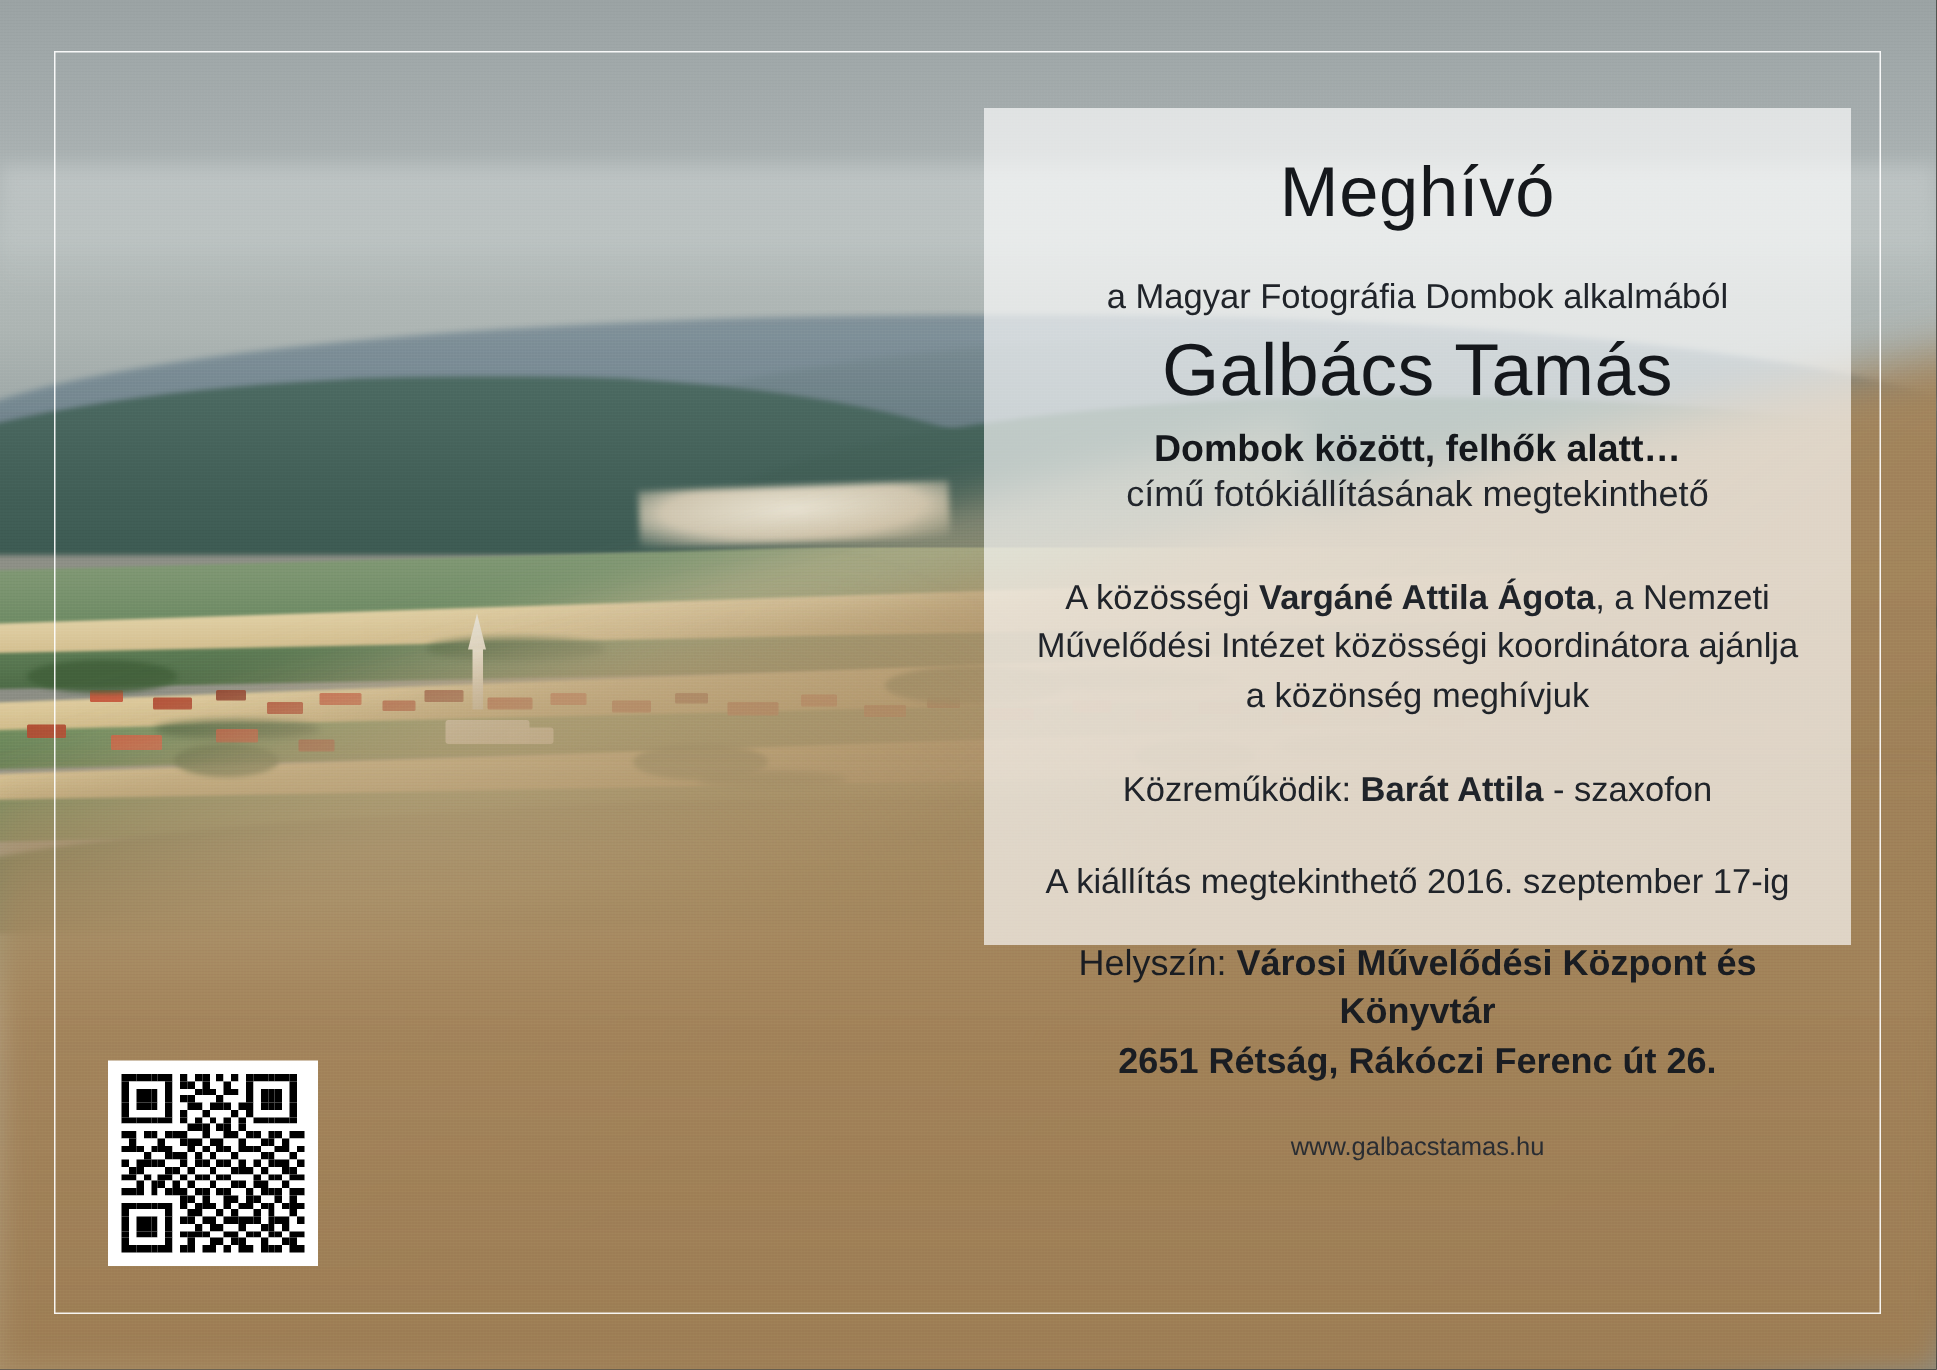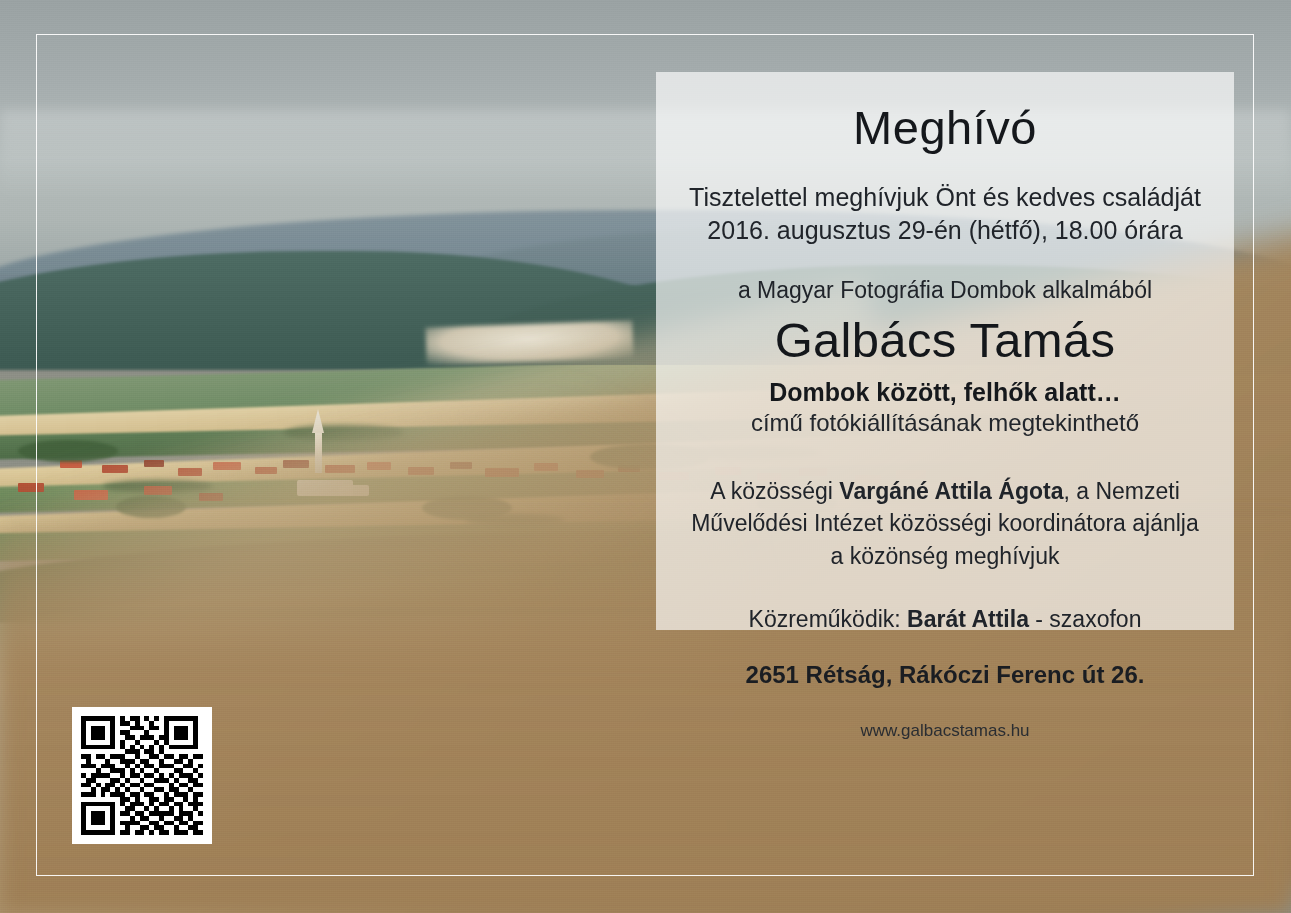--- a/index.html
+++ b/index.html
@@ -931,41 +931,39 @@
         <i style="background: rgb(255, 255, 255);"></i>
         <i></i>
         <i></i>
       </div>
   </div>
 
   <div class="panel">
 
     <div class="ln t-title">Meghívó</div>
 
-    <div class="ln t-invite">
-      <div>Tisztelettel meghívjuk Önt és kedves családját</div>
-      <div>2016. augusztus 29-én (hétfő), 18.00 órára</div>
-    </div>
 
     <div class="ln t-occasion">a Magyar Fotográfia Dombok alkalmából</div>
 
     <div class="ln t-name">Galbács Tamás</div>
 
     <div class="ln t-exhib">Dombok között, felhők alatt…</div>
     <div class="ln t-sub">című fotókiállításának megtekinthető</div>
 
     <div class="ln t-open">
       <div><span>A közösségi </span><b class="s">Vargáné Attila Ágota</b><span>, a Nemzeti</span></div>
       <div>Művelődési Intézet közösségi koordinátora ajánlja</div>
       <div>a közönség meghívjuk</div>
     </div>
 
     <div class="ln t-music"><span>Közreműködik: </span><b class="s">Barát Attila</b><span> - szaxofon</span></div>
 
+    <div class="ln t-until">A kiállítás megtekinthető 2016. szeptember 17-ig</div>
 
     <div class="ln t-venue">
+      <div><span>Helyszín: </span><b class="s">Városi Művelődési Központ és Könyvtár</b></div>
       <div><b class="s">2651 Rétság, Rákóczi Ferenc út 26.</b></div>
     </div>
 
     <div class="ln t-web">www.galbacstamas.hu</div>
   </div>
 
 </div>
 
 </body></html>

